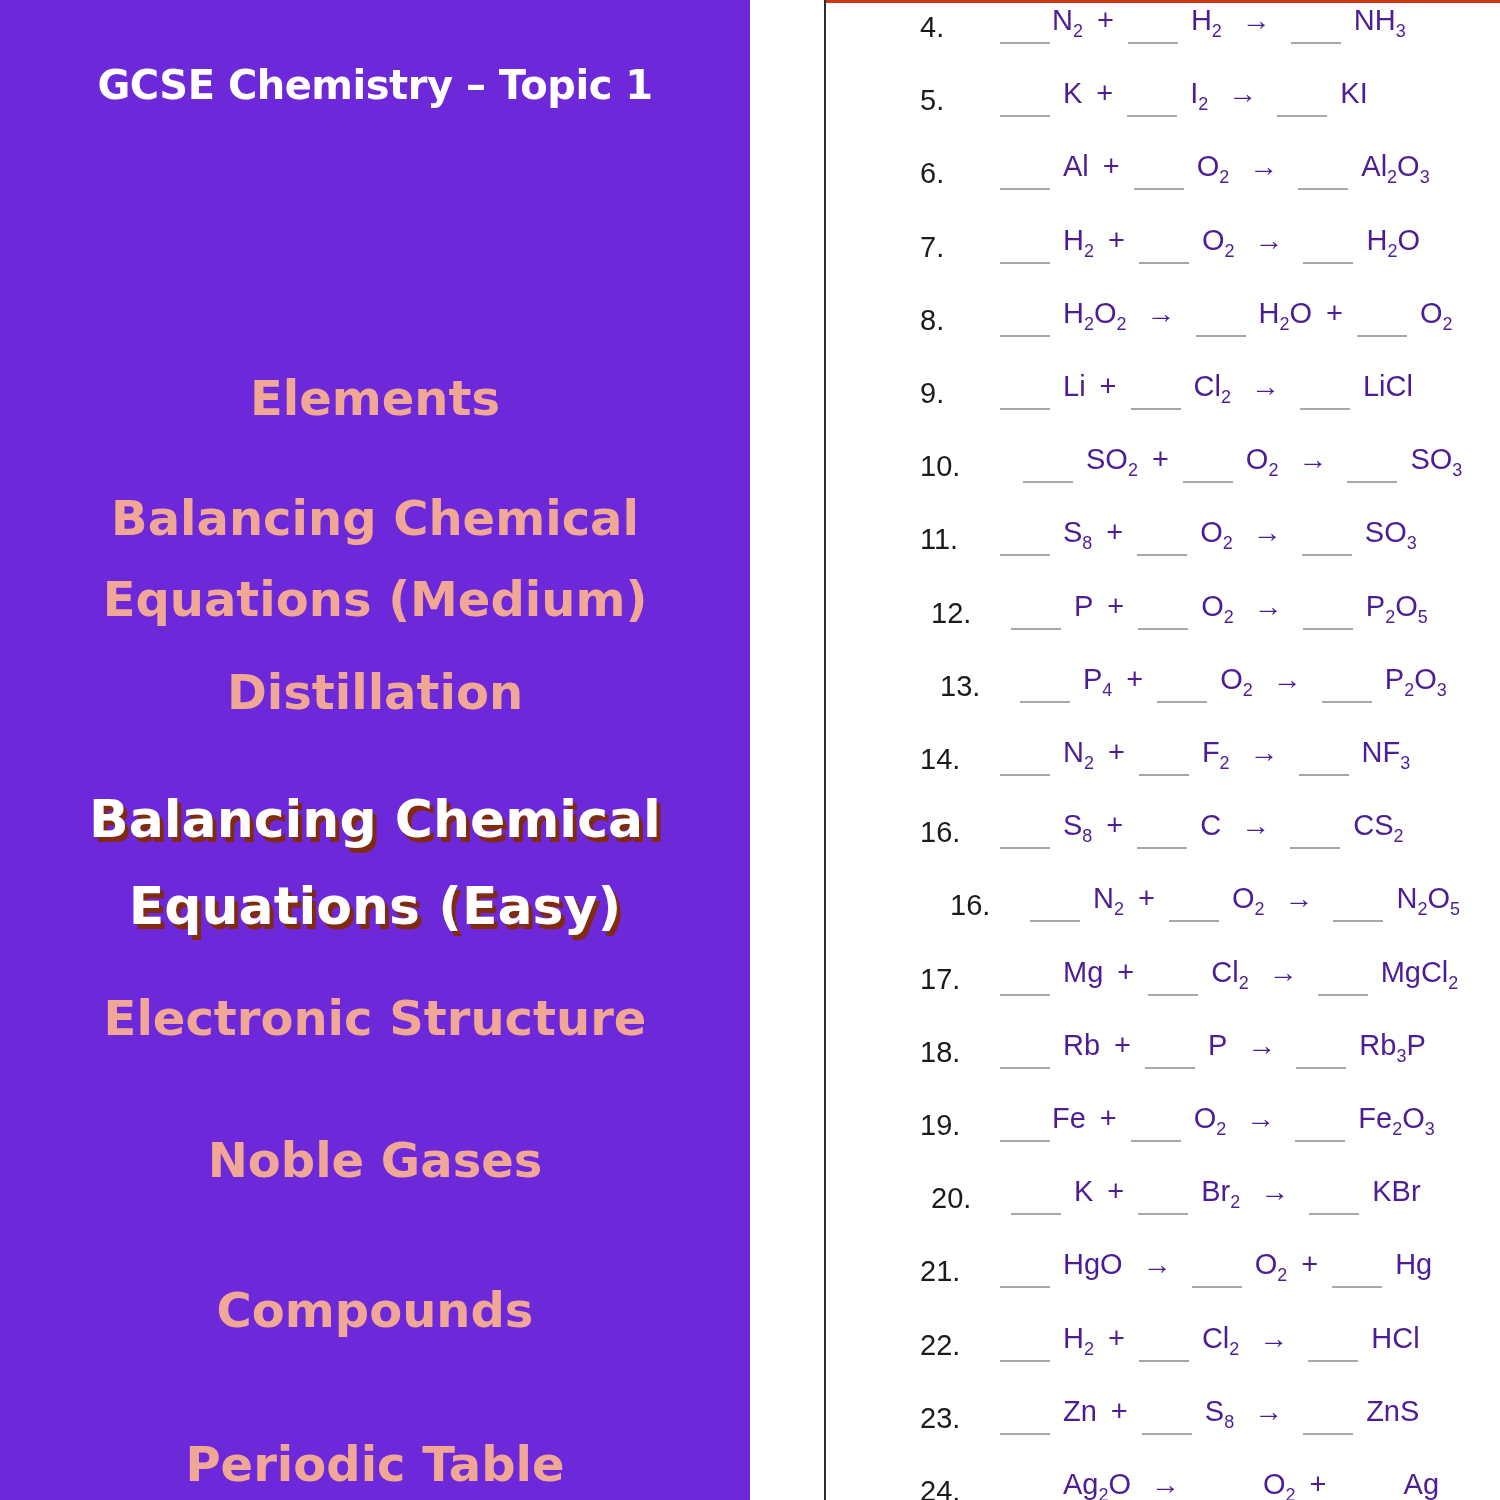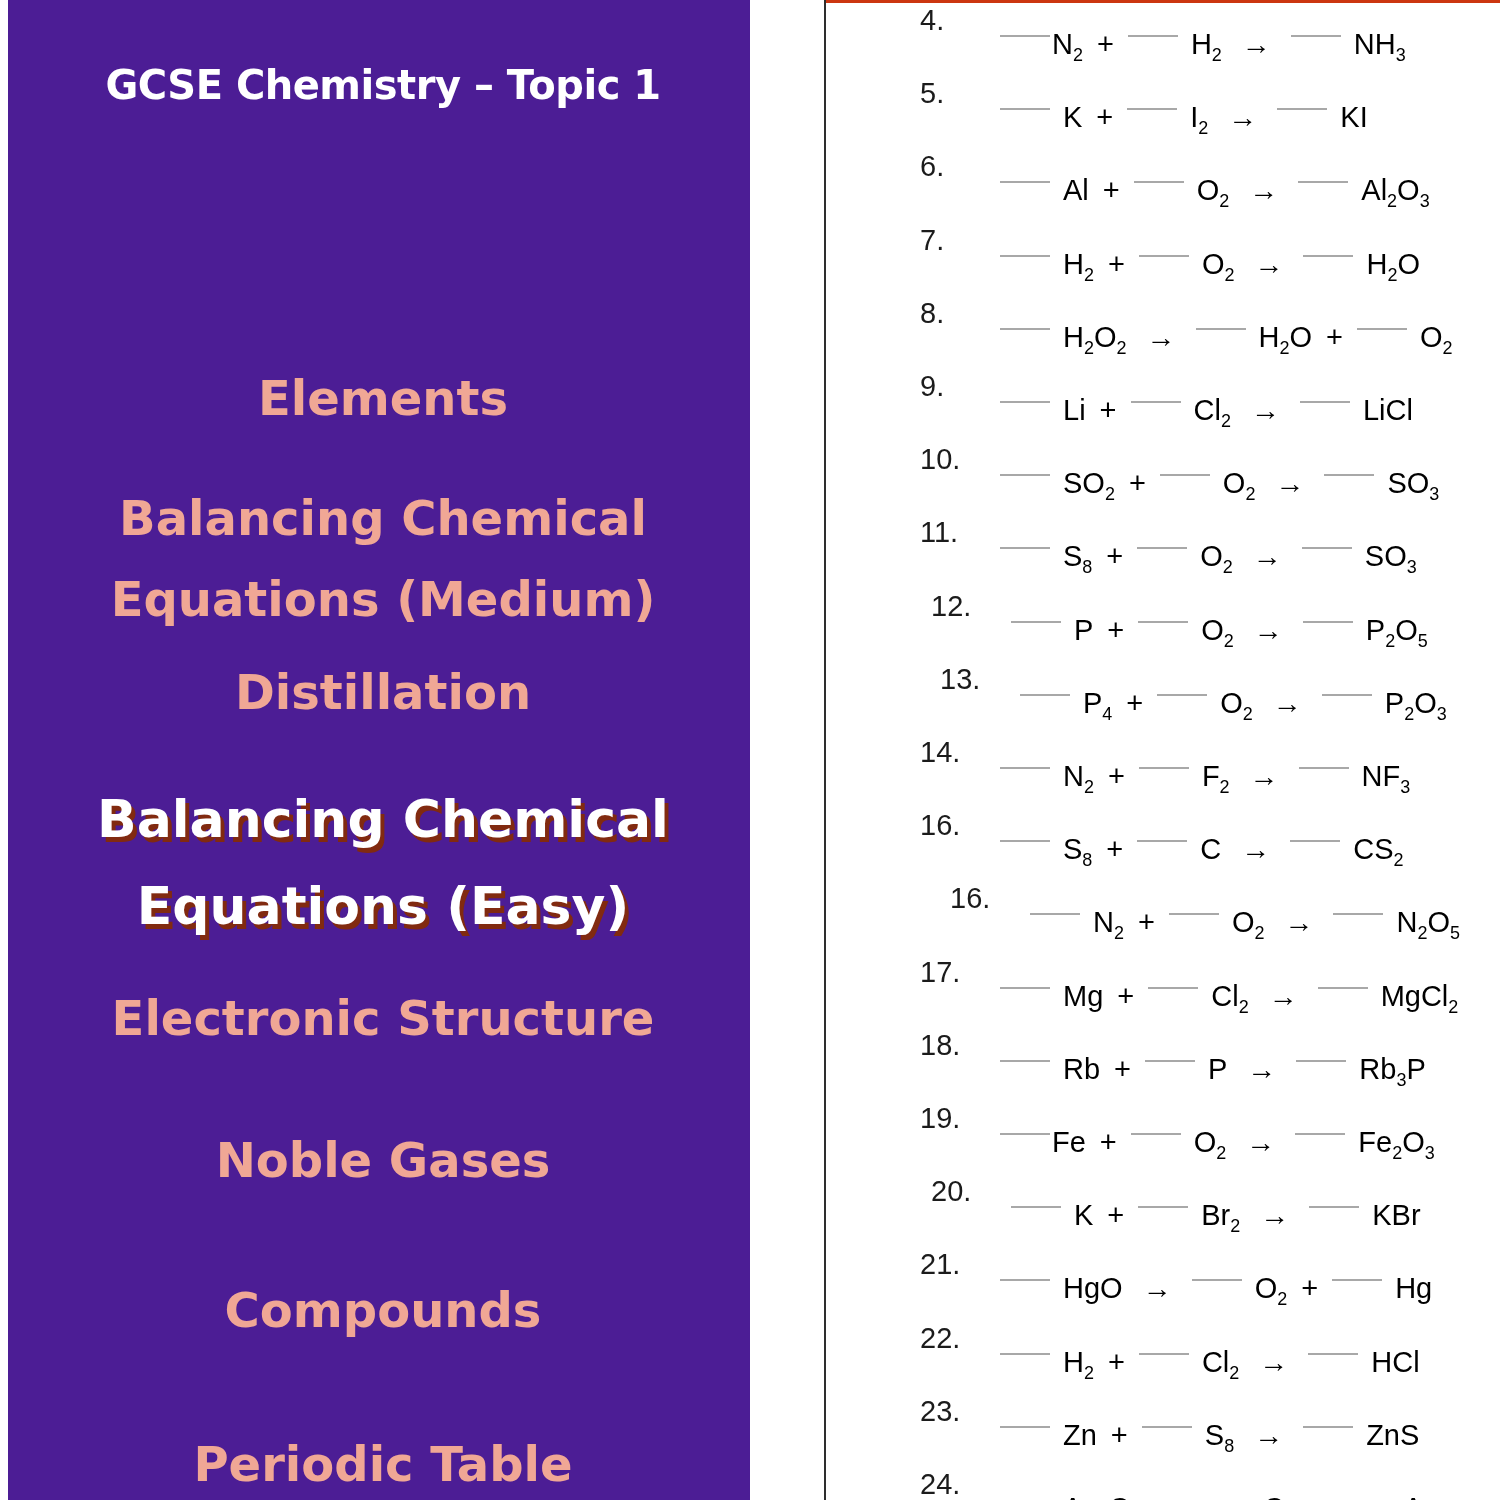--- a/index.html
+++ b/index.html
@@ -2,22 +2,22 @@
 <html><head>
 <meta charset="utf-8">
 <style>
   html,body{margin:0;padding:0;}
   body{
     width:1500px;height:1500px;overflow:hidden;position:relative;
     background:#ffffff;font-family:"DejaVu Sans",sans-serif;
   }
   
   .sidebar{
-    position:absolute;left:8px;top:0;width:750px;height:1500px;
-    background:#4c1d95;
+    position:absolute;left:0;top:0;width:750px;height:1500px;
+    background:#6d28d9;
   }
   .topic{
     position:absolute;top:62px;left:0;width:750px;text-align:center;
     color:#ffffff;font-size:40px;font-weight:800;letter-spacing:-0.5px;
     white-space:nowrap;
   }
   .title{
     position:absolute;top:120px;left:0;width:750px;text-align:center;
     color:#ffffff;font-size:66px;font-weight:800;letter-spacing:-1px;
     white-space:nowrap;
@@ -57,22 +57,22 @@
   }
   .eq-row{
     position:absolute;left:0;width:750px;height:46px;
     display:flex;align-items:baseline;
   }
   .eq-num{
     display:inline-block;margin-left:170px;width:80px;flex:none;
     font-size:29px;color:#1B1B1B;
   }
   .eq-body{
-    display:flex;align-items:flex-start;gap:13px;
-    font-size:29px;color:#000000;
+    display:flex;align-items:flex-end;gap:13px;
+    font-size:29px;color:#4c1d95;
   }
   .eq-body sub{font-size:0.62em;line-height:0;}
   .blank{
     display:inline-block;width:50px;height:0;flex:none;
     border-bottom:2.5px solid #A8A8A8;transform:translateY(7px);
   }
   .blank.hidden{border-color:transparent;}
   .formula{white-space:nowrap;}
   .formula.tight{margin-left:-11px;}
   .op{white-space:nowrap;}
@@ -171,21 +171,21 @@
           <span class="blank"></span>
           <span class="formula">Li</span>
           <span class="op plus">+</span>
           <span class="blank"></span>
           <span class="formula">Cl<sub>2</sub></span>
           <span class="op arrow">→</span>
           <span class="blank"></span>
           <span class="formula">LiCl</span>
         </span>
       </div>
-      <div class="eq-row" style="top: 443.2px;">
+      <div class="eq-row" style="top: 443.2px; gap: 23px;">
         <span class="eq-num">10.</span>
         <span class="eq-body">
           <span class="blank"></span>
           <span class="formula">SO<sub>2</sub></span>
           <span class="op plus">+</span>
           <span class="blank"></span>
           <span class="formula">O<sub>2</sub></span>
           <span class="op arrow">→</span>
           <span class="blank"></span>
           <span class="formula">SO<sub>3</sub></span>

